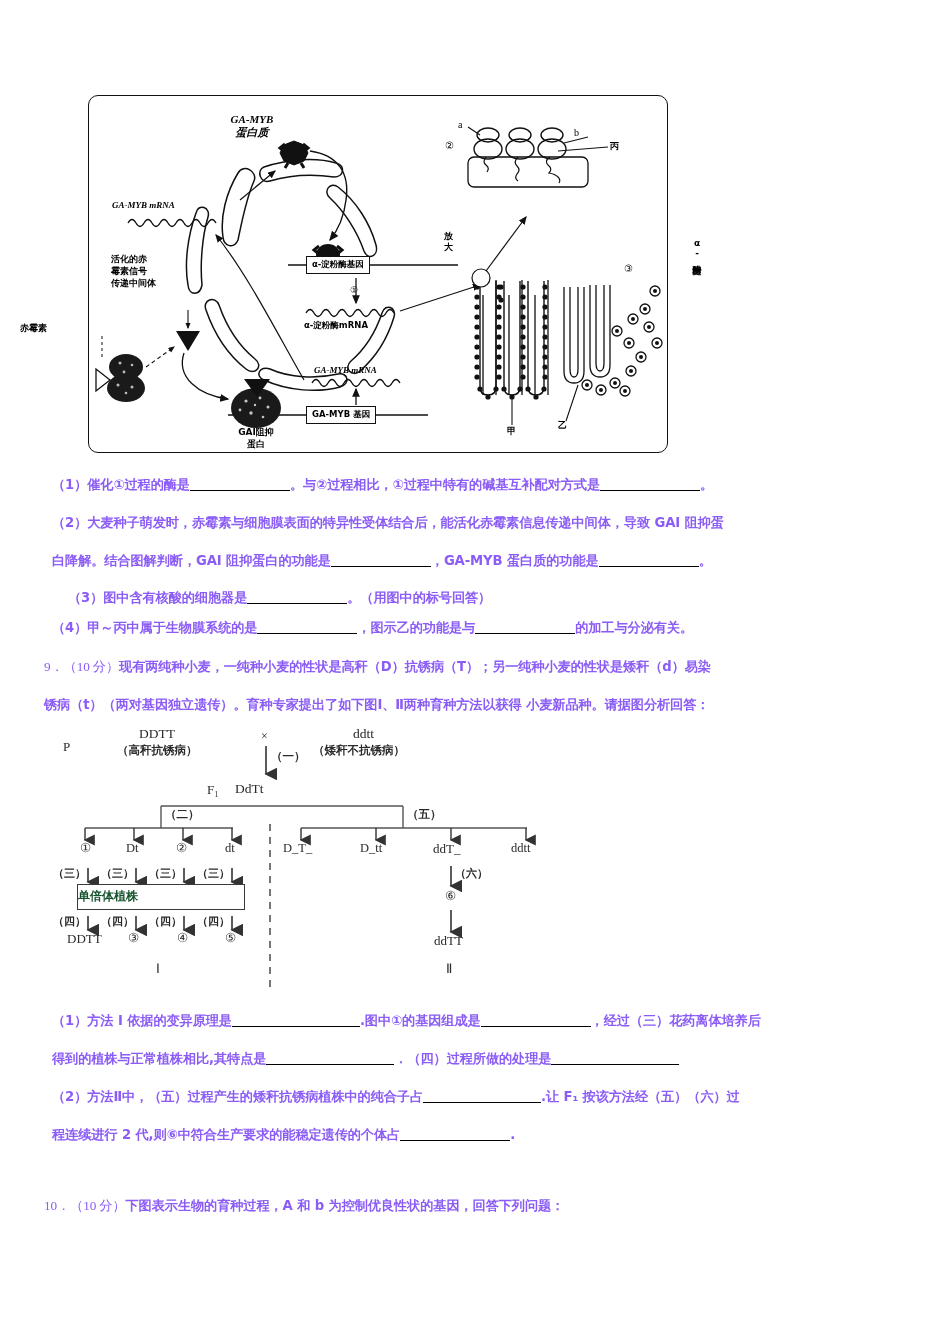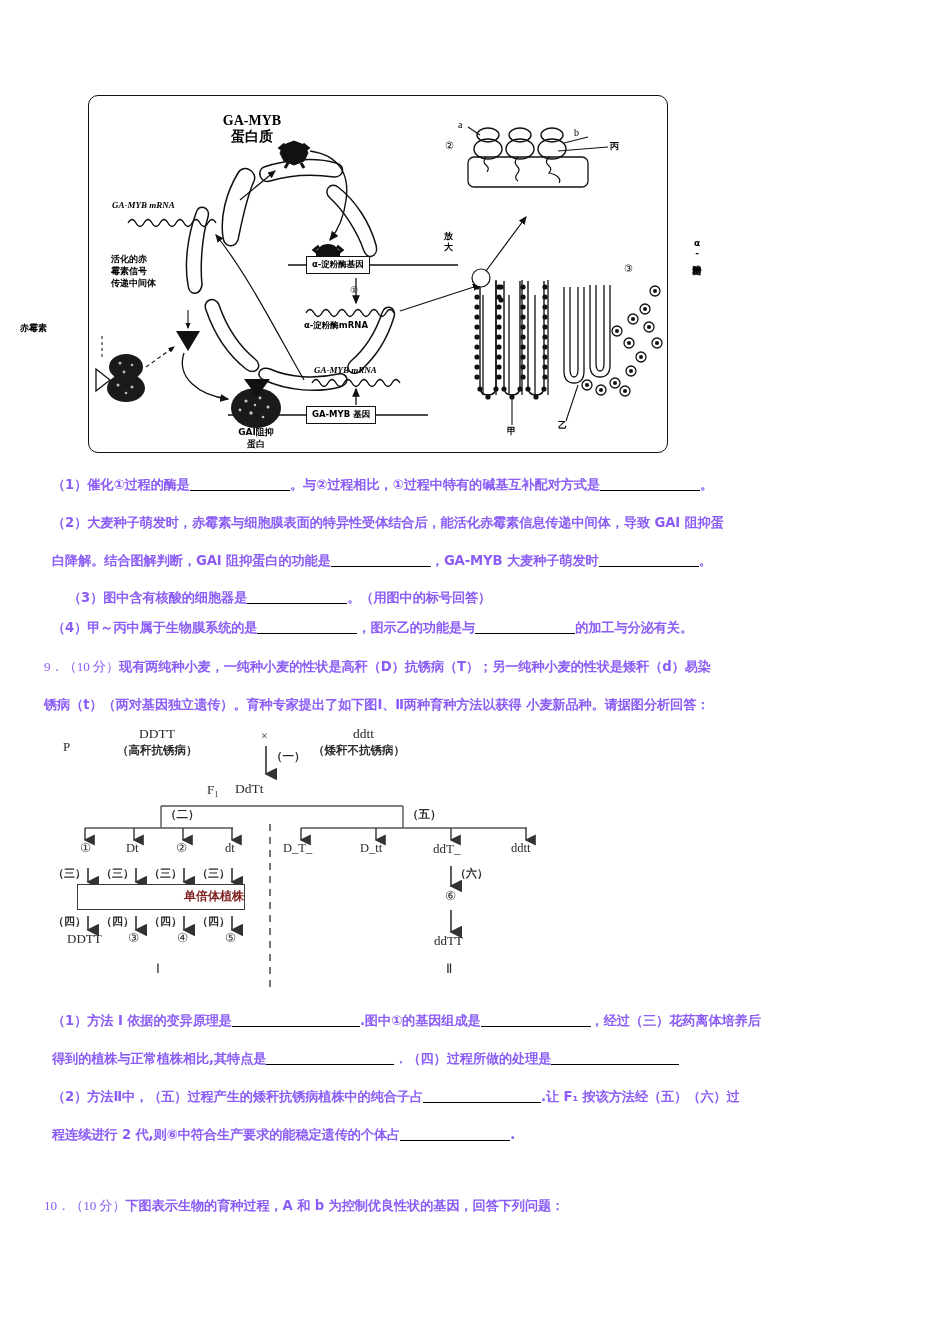--- a/index.html
+++ b/index.html
@@ -42,21 +42,21 @@
 
   .lbl {
     position: absolute;
     font-family: "Liberation Serif", serif;
     font-size: 9.5px;
     line-height: 1.15;
     color: #000;
     white-space: pre-line;
     letter-spacing: 0px;
   }
-  .lbl.it { font-weight: bold; font-size: 14px;}
+  .lbl.it { font-style: italic; font-weight: bold; font-size: 11px;}
   .lbl.cn { font-family: "DejaVu Sans", sans-serif; font-weight: bold; font-size: 9px; }
   .lbl.vert {
     writing-mode: vertical-rl;
     text-orientation: upright;
     font-family: "DejaVu Sans", sans-serif;
     font-weight: bold;
     font-size: 9px;
     line-height: 1.0;
   }
   .genebox {
@@ -119,22 +119,22 @@
     font-size: 11.5px;
     font-weight: bold;
     color: #2a2a2a;
   }
   .hapbox {
     position: absolute;
     border: 1.2px solid #3a3a3a;
     font-family: "DejaVu Sans", sans-serif;
     font-size: 12px;
     font-weight: bold;
-    color: #7f1d1d;
-    text-align: right;
+    color: #14532d;
+    text-align: left;
     box-sizing: border-box;
     padding-top: 3px;
     background: #fff;
   }
 </style>
 </head>
 <body>
 
 <div class="page">
 
@@ -424,21 +424,21 @@
 
   <div class="qtext" style="left:52px; top:478px;">
     <span>（1）催化①过程的酶是</span><span class="blank b100"></span><span>。与②过程相比，①过程中特有的碱基互补配对方式是</span><span class="blank b100"></span><span>。</span>
   </div>
 
   <div class="qtext" style="left:52px; top:516px;">
     <span>（2）大麦种子萌发时，赤霉素与细胞膜表面的特异性受体结合后，能活化赤霉素信息传递中间体，导致 GAI 阻抑蛋</span>
   </div>
 
   <div class="qtext" style="left:52px; top:554px;">
-    <span>白降解。结合图解判断，GAI 阻抑蛋白的功能是</span><span class="blank b100"></span><span>，GA-MYB 大麦种子萌发时</span><span class="blank b100"></span><span>。</span>
+    <span>白降解。结合图解判断，GAI 阻抑蛋白的功能是</span><span class="blank b100"></span><span>，GA-MYB 蛋白质的功能是</span><span class="blank b100"></span><span>。</span>
   </div>
 
   <div class="qtext" style="left:68px; top:591px;">
     <span>（3）图中含有核酸的细胞器是</span><span class="blank b100"></span><span>。（用图中的标号回答）</span>
   </div>
 
   <div class="qtext" style="left:52px; top:621px;">
     <span>（4）甲～丙中属于生物膜系统的是</span><span class="blank b100"></span><span>，图示乙的功能是与</span><span class="blank b100"></span><span>的加工与分泌有关。</span>
   </div>
 

